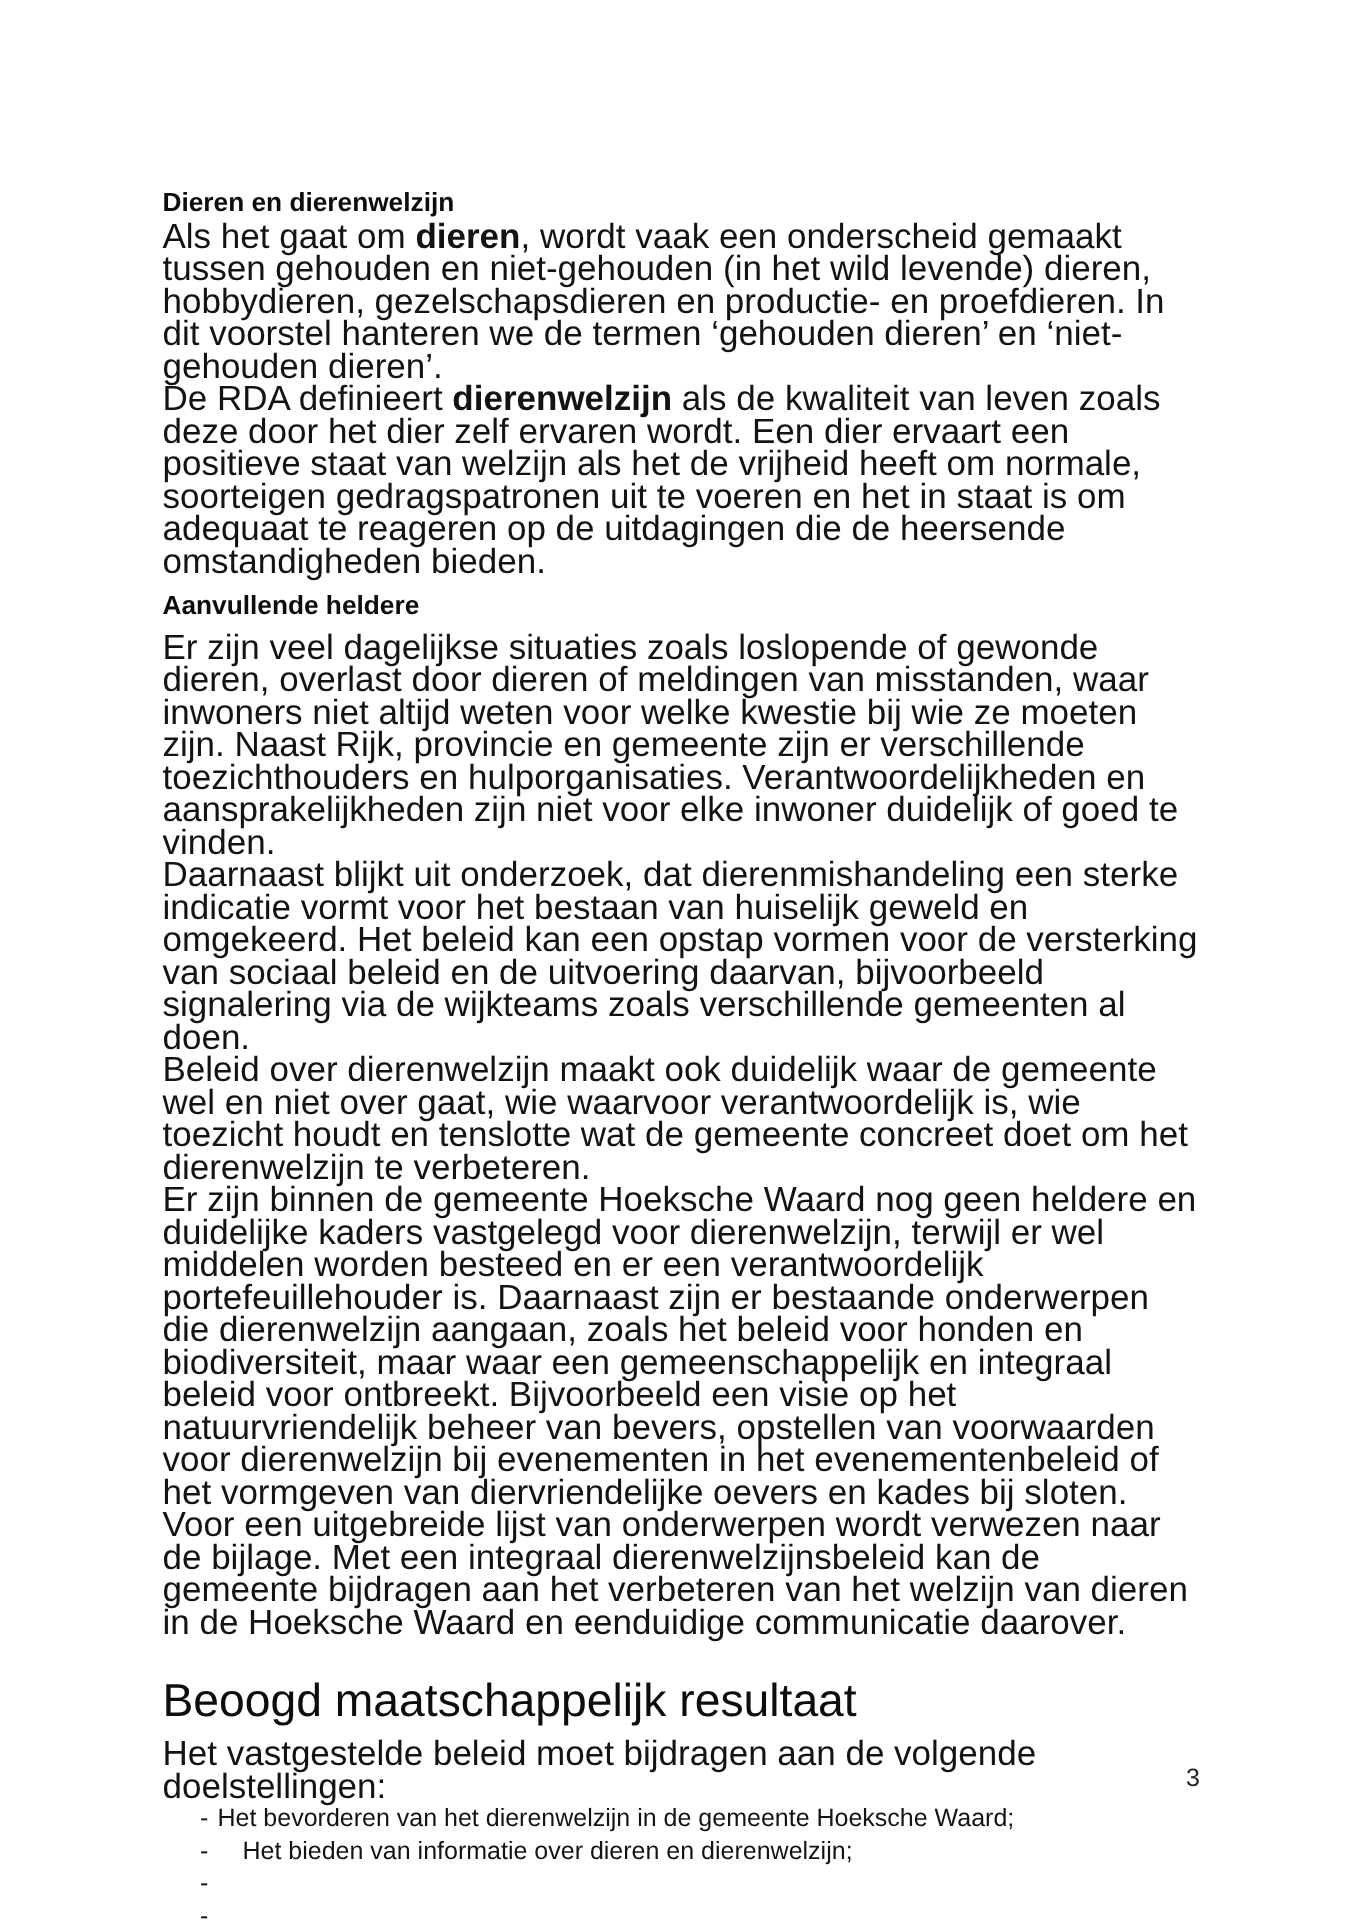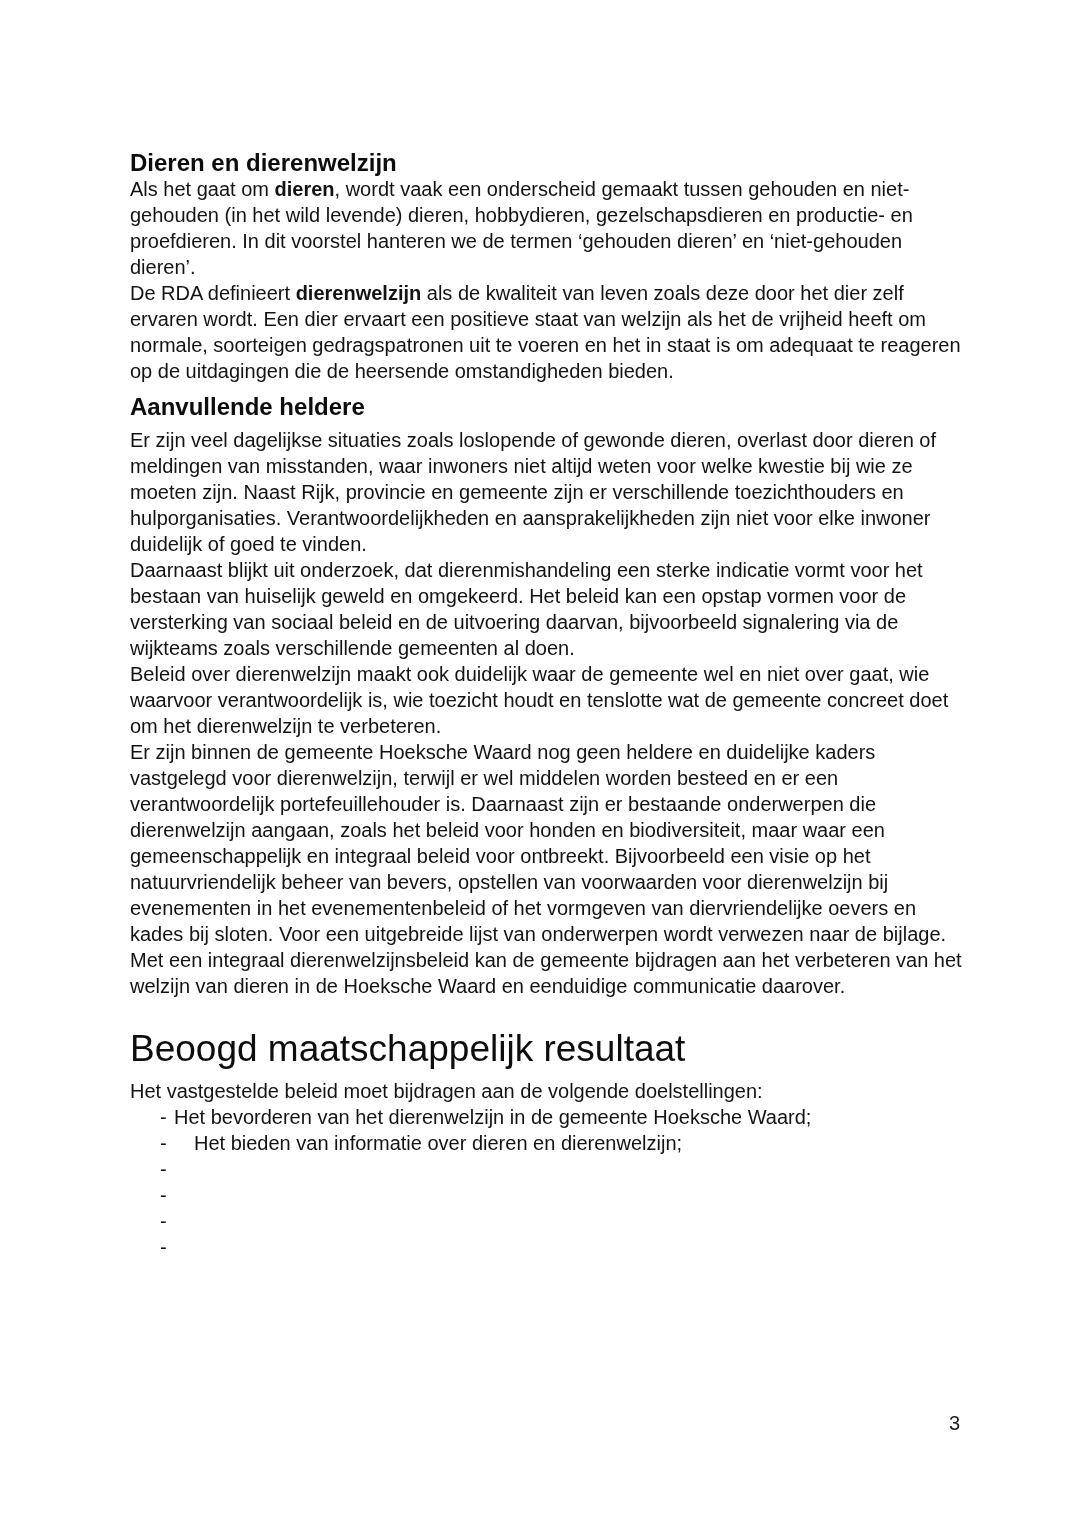--- a/index.html
+++ b/index.html
@@ -11,24 +11,24 @@
     font-family:"Liberation Sans", sans-serif;
     color:#131313;
     overflow:hidden;
   }
   .content {
     position:absolute;
     left:130px;
     top:150px;
     width:833px;
   }
-  p.body-p { margin:0; font-size:20px; line-height:26px; }
+  p.body-p { margin:0; font-size:28px; line-height:26px; }
   h3.subhead {
     margin:0;
-    font-size:24px;
+    font-size:21px;
     line-height:26px;
     font-weight:700;
     color:#0d0d0d;
   }
   section.sec2 h3.subhead { margin-top:10px; margin-bottom:7px; }
   h1.bighead {
     margin:0;
     font-weight:400;
     font-size:37px;
     line-height:48px;

